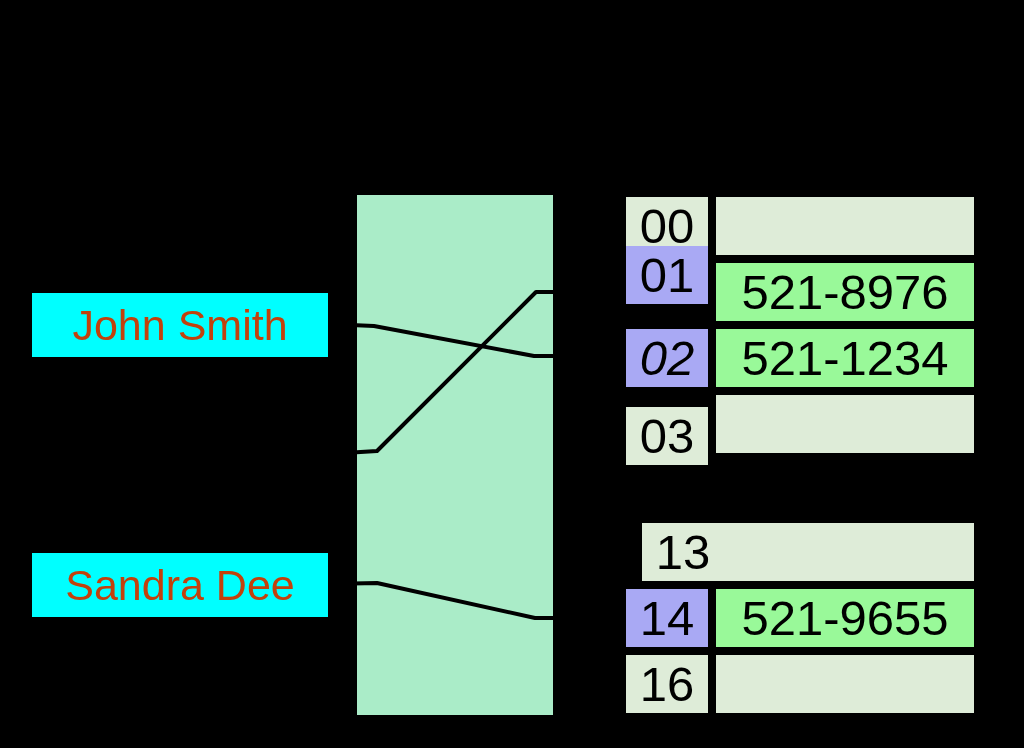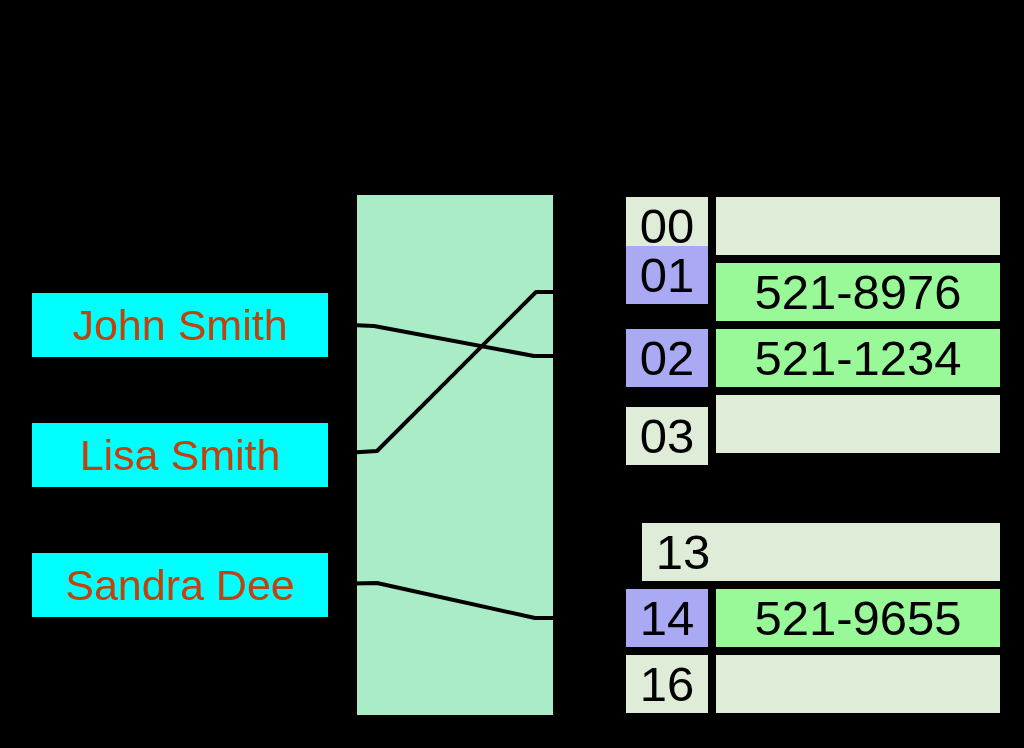--- a/index.html
+++ b/index.html
@@ -38,42 +38,41 @@
 
   
   .cell {
     position: absolute;
     height: 58px;
     display: flex; align-items: center; justify-content: center;
     font-size: 49px; line-height: 1; color: #000;
     z-index: 3;
   }
   .cell.idx { left: 626px; width: 82px; }
-  .cell.val { left: 716px; width: 284px; }
+  .cell.val { left: 716px; width: 258px; }
 </style>
 </head>
 <body style="background-color: rgb(0, 0, 0);">
 
 <div class="stage">
 
   <div class="key" style="top: 293px; background-color: rgb(0, 255, 255);">John Smith</div>
-  <div class="key" style="top: 423px; background-color: rgb(0, 255, 255);">Lisa Smith</div>
   <div class="key" style="top: 553px; background-color: rgb(0, 255, 255);">Sandra Dee</div>
 
   <div class="hashbox" style="background-color: rgb(170, 236, 200);"></div>
 
   <svg class="links" viewBox="0 0 1024 748" xmlns="http://www.w3.org/2000/svg">
     <polyline points="328,324 374,326 534,356 628,356" fill="none" stroke-width="4" stroke-linejoin="round" stroke="#000000"></polyline>
     <polyline points="328,454 377,451 536,292 628,292" fill="none" stroke-width="4" stroke-linejoin="round" stroke="#000000"></polyline>
     <polyline points="328,584 377,583 535,618 628,618" fill="none" stroke-width="4" stroke-linejoin="round" stroke="#000000"></polyline>
   </svg>
 
   <div class="cell idx" style="top: 197px; background-color: rgb(222, 236, 216);">00</div>
   <div class="cell idx" style="top: 246px; background-color: rgb(169, 169, 244);">01</div>
-  <div class="cell idx" style="top: 329px; background-color: rgb(169, 169, 244);">02</div>
+  <div class="cell idx" style="top: 329px; background-color: rgb(169, 169, 244); font-style: italic;">02</div>
   <div class="cell idx" style="top: 395px; background-color: rgb(222, 236, 216); margin-top: 12px;">03</div>
   <div class="cell idx" style="top: 523px; background-color: rgb(222, 236, 216); margin-left: 16px;">13</div>
   <div class="cell idx" style="top: 589px; background-color: rgb(169, 169, 244);">14</div>
   <div class="cell idx" style="top: 655px; background-color: rgb(222, 236, 216);">16</div>
 
   <div class="cell val" style="top: 197px; background-color: rgb(222, 236, 216);"></div>
   <div class="cell val" style="top: 263px; background-color: rgb(153, 249, 153);">521-8976</div>
   <div class="cell val" style="top: 329px; background-color: rgb(153, 249, 153);">521-1234</div>
   <div class="cell val" style="top: 395px; background-color: rgb(222, 236, 216);"></div>
   <div class="cell val" style="top: 523px; background-color: rgb(222, 236, 216);"></div>

